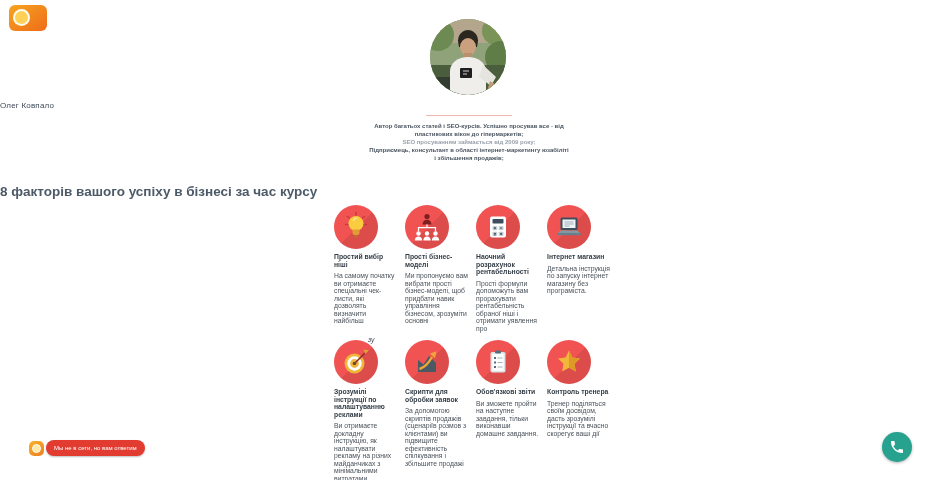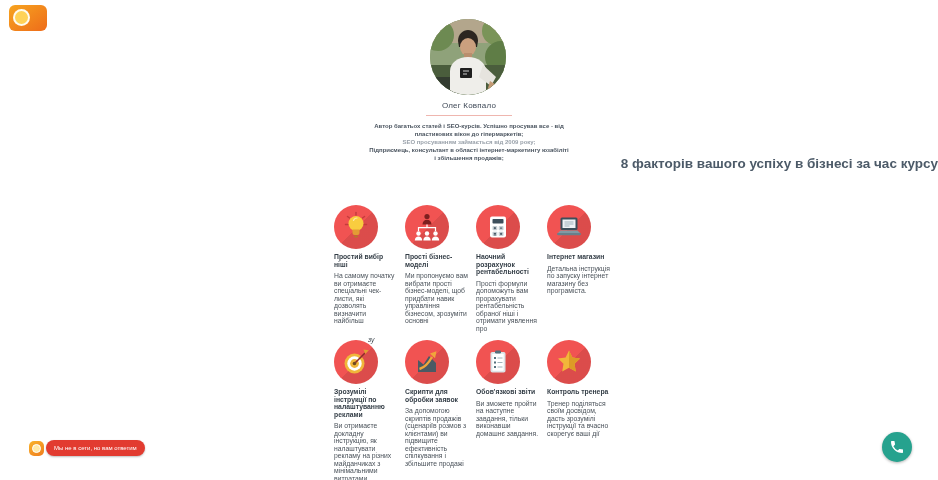--- a/index.html
+++ b/index.html
@@ -20,27 +20,27 @@
   .chat-pill { background:#e23b30; color:#fff; font-size:6px; line-height:16px; height:16px;
     border-radius:8px; padding:0 8px; white-space:nowrap; box-shadow:0 1px 2px rgba(0,0,0,.25); }
 
   .call-btn { position:absolute; left:882px; top:432px; width:30px; height:30px; border-radius:50%;
     background:#26a28e; display:flex; align-items:center; justify-content:center;
     box-shadow:0 1px 3px rgba(0,0,0,.3); cursor:pointer; }
 
   
   .avatar { position:absolute; left:430px; top:19px; width:76px; height:76px; border-radius:50%;
     overflow:hidden; background:#7e9464; }
-  .author-name { position:absolute; left:0; right:0; top:101px; text-align:center;
+  .author-name { position:absolute; left:0; right:0; top:101px; text-align:left;
     font-size:8px; letter-spacing:.2px; color:#3e4856; }
   .name-rule { position:absolute; left:426px; top:115px; width:86px; height:1px; background:#efb6af; }
   .bio { position:absolute; left:0; right:0; top:122px; margin:auto; width:202px;
     text-align:center; font-size:6px; font-weight:bold; line-height:8px; color:#4a545f; }
   .bio .light { color:#9aa2ab; }
-  .section-title { position:absolute; left:0; right:0; top:156px; text-align:right;
+  .section-title { position:absolute; left:0; right:0; top:184px; text-align:left;
     font-size:13.5px; color:#4c5a68; }
 
   
   .grid { position:absolute; left:334px; top:205px; width:276px; display:grid;
     grid-template-columns:repeat(4,63px); justify-content:space-between; }
   .cell { display:flex; flex-direction:column; align-items:flex-start; }
   .cell.r1 { height:135px; overflow:hidden; }
   .ficon { width:44px; height:44px; border-radius:50%; flex:0 0 auto;
     background:linear-gradient(135deg, rgba(0,0,0,0) 52%, rgba(0,0,0,.09) 52%), #f15352;
     margin-bottom:4px; }

